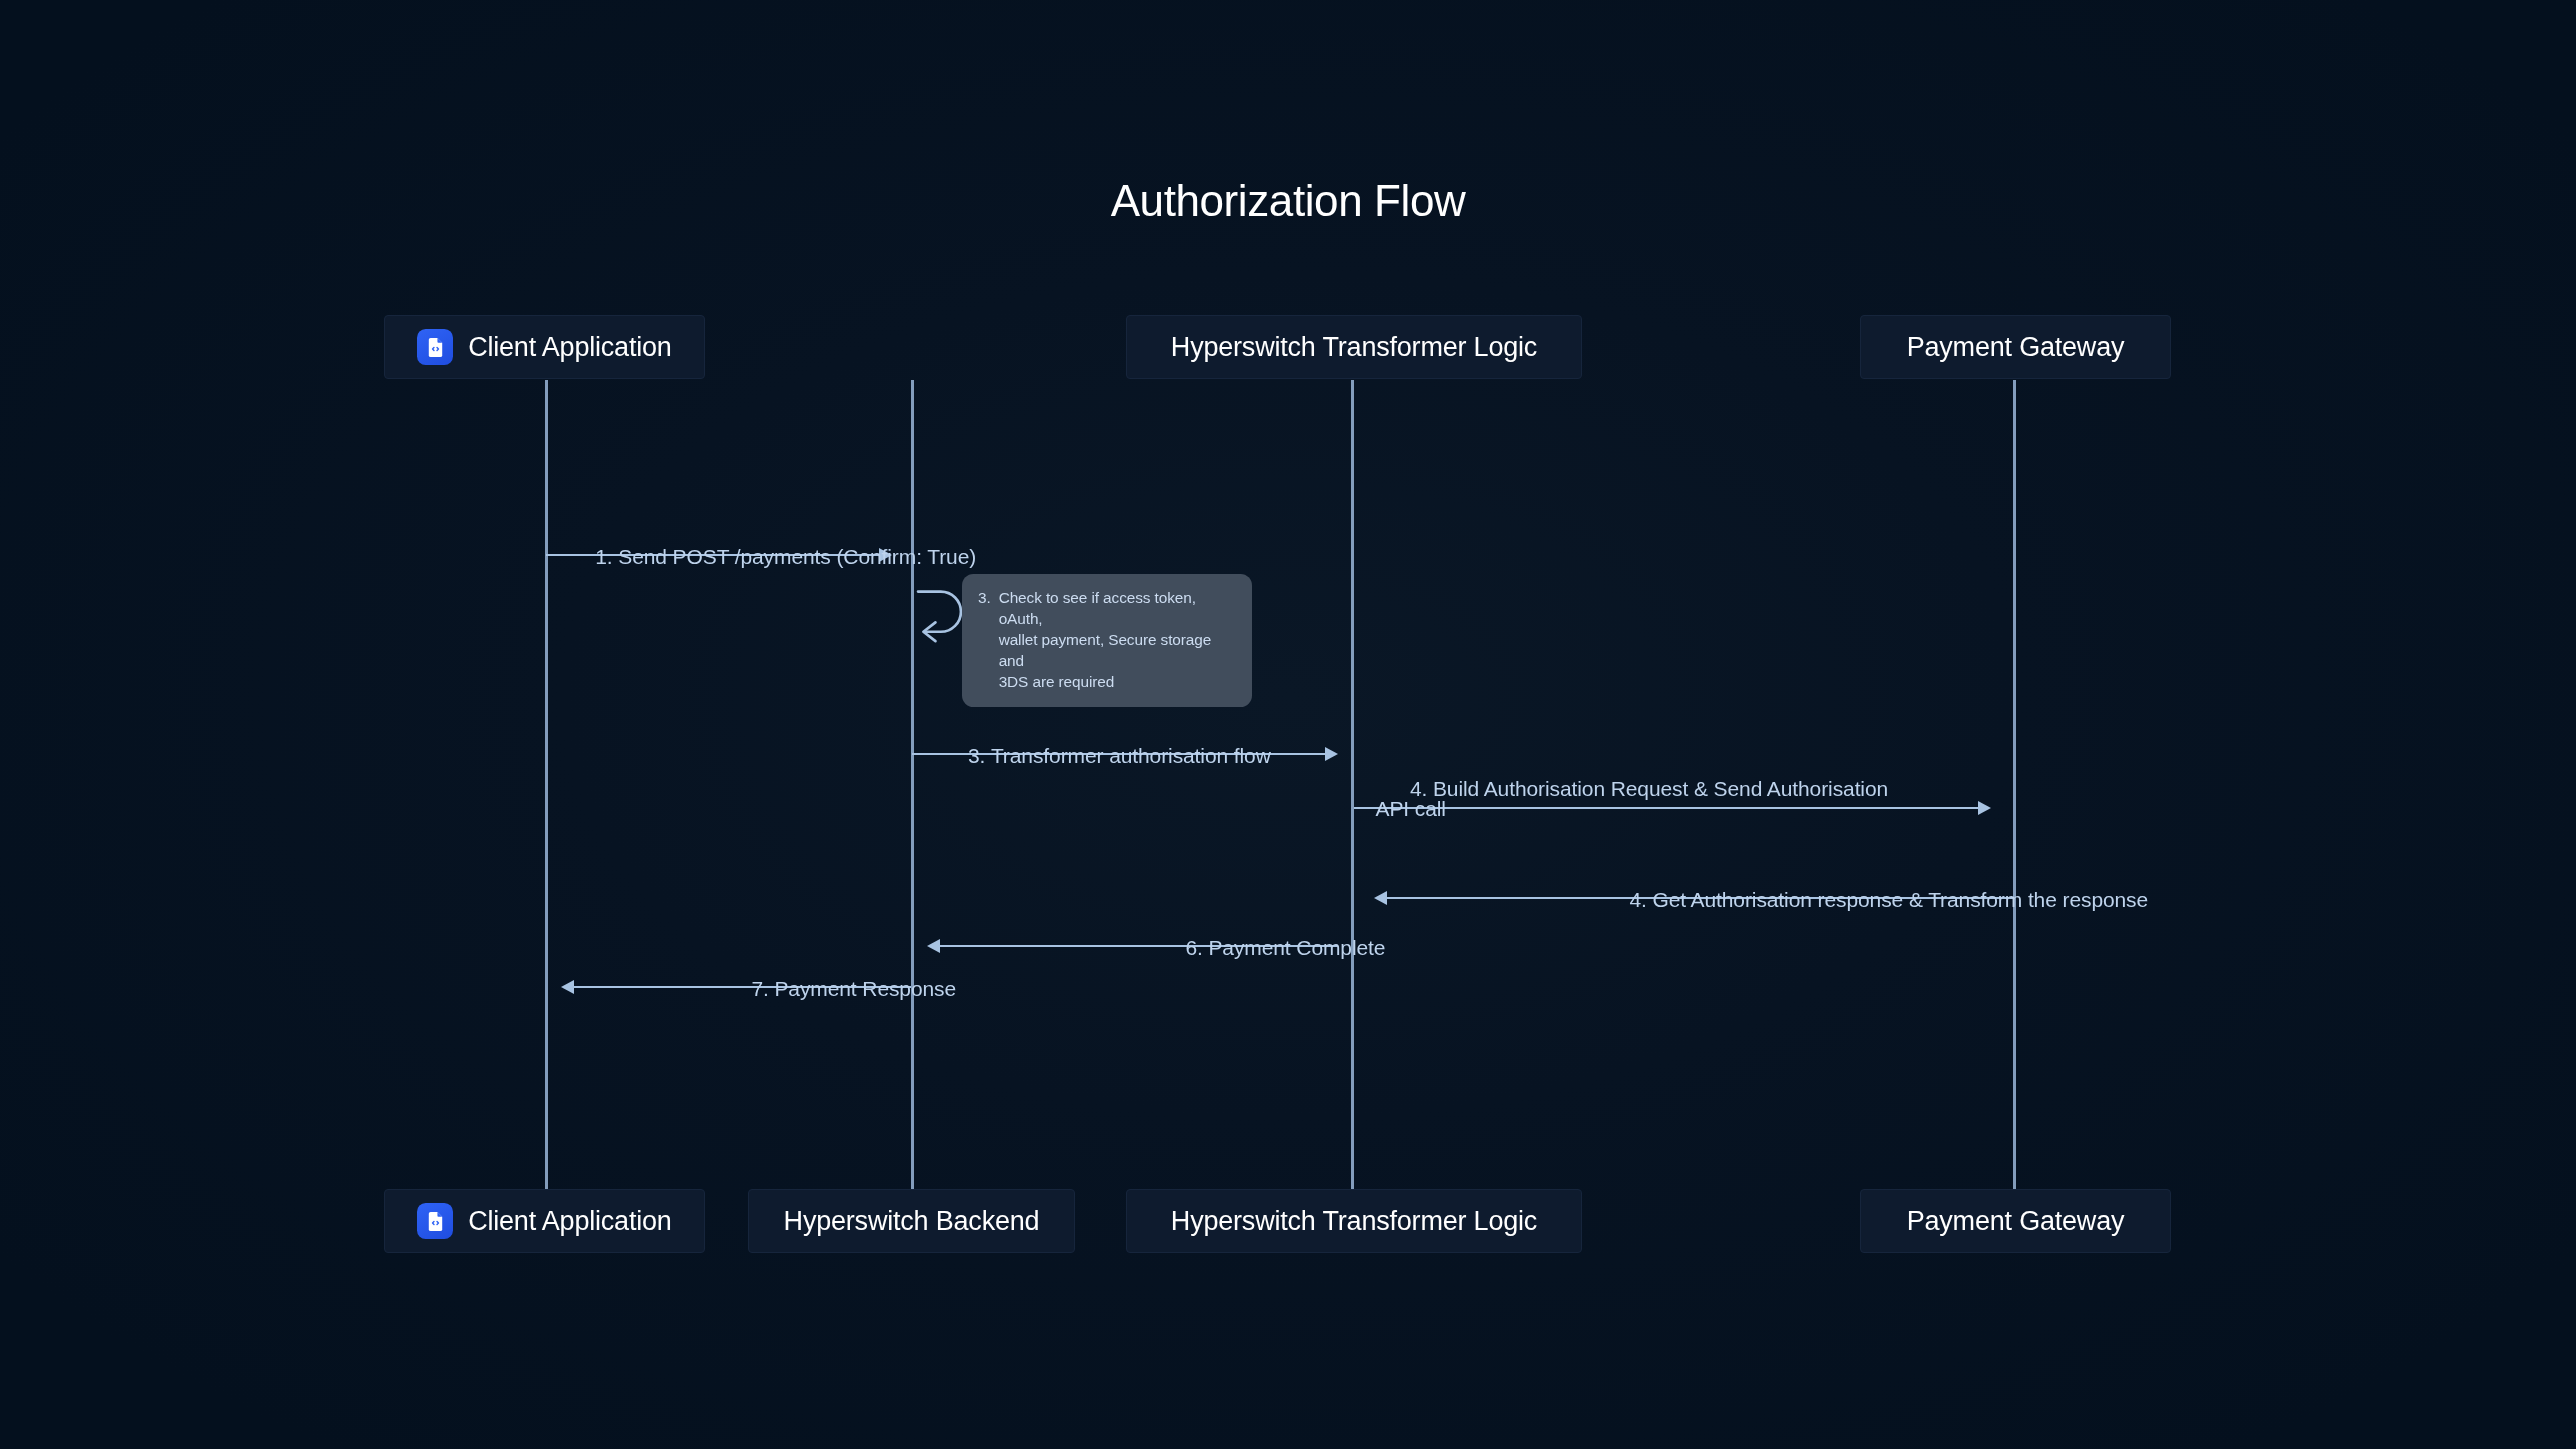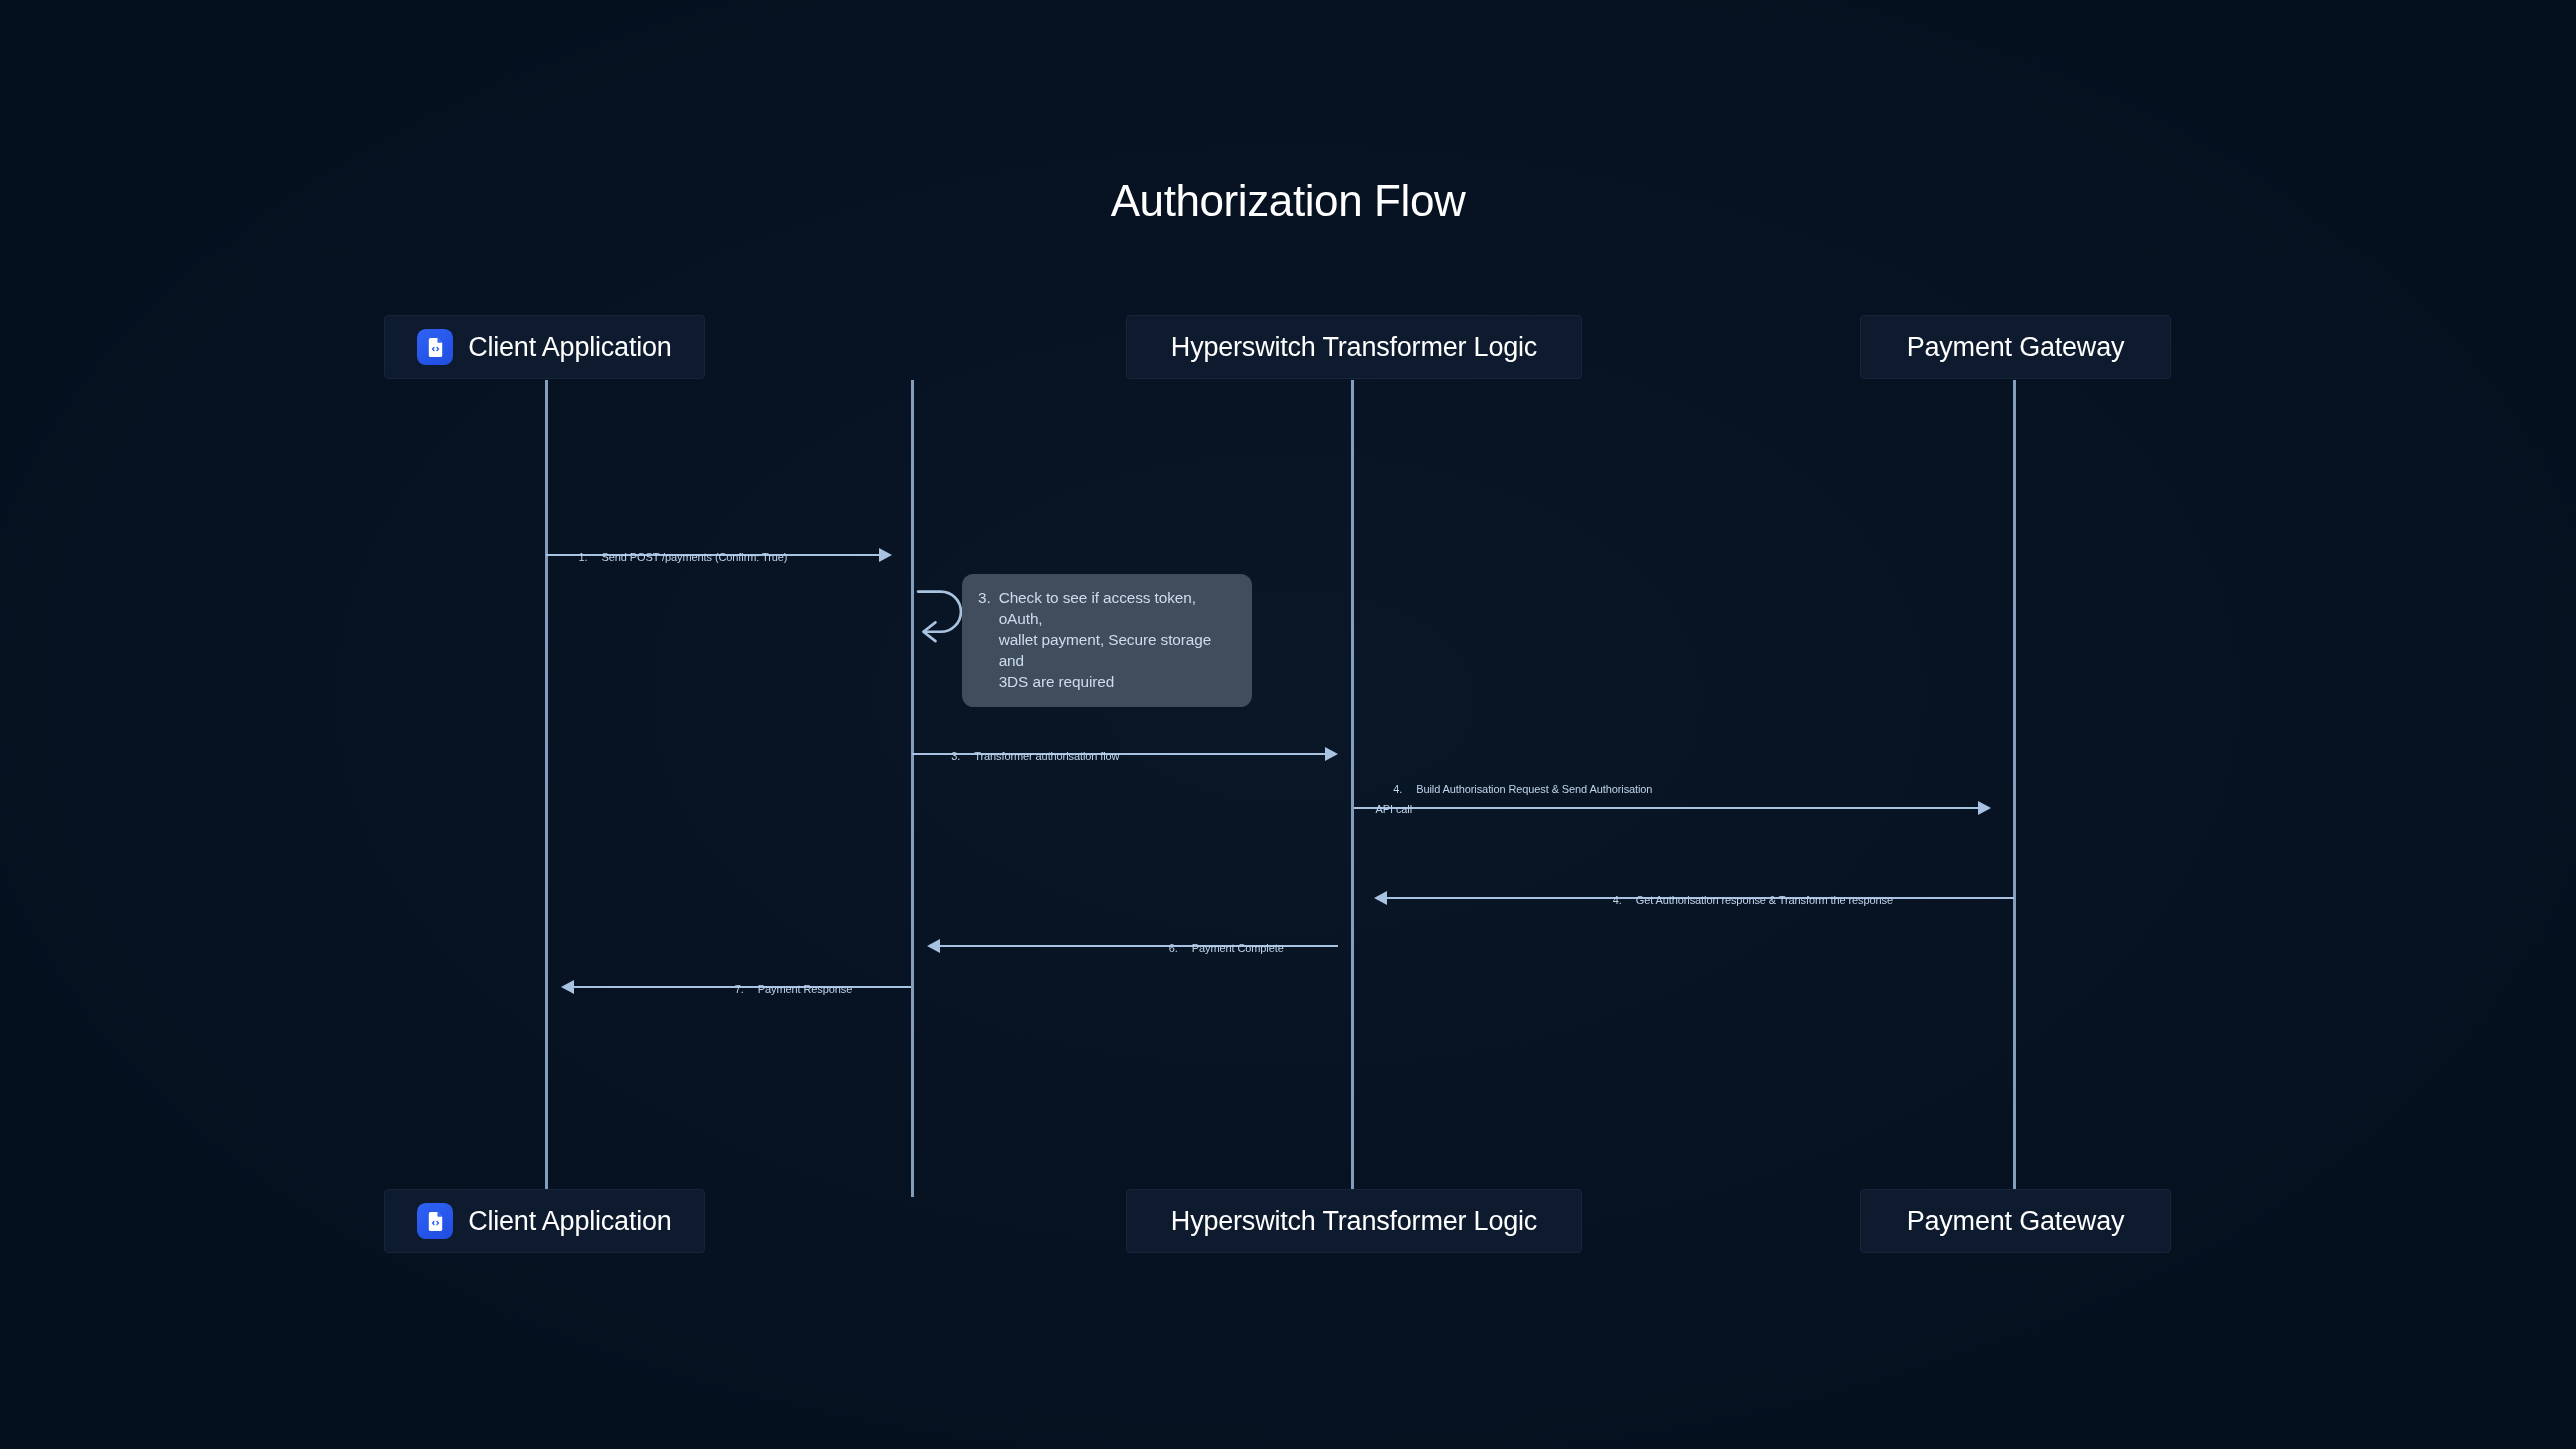--- a/index.html
+++ b/index.html
@@ -76,21 +76,21 @@
     width:0; height:0;
     border-top:7.4px solid transparent;
     border-bottom:7.4px solid transparent;
   }
   .arrowhead.right { border-left:13.4px solid #a8c3e2; }
   .arrowhead.left  { border-right:13.4px solid #a8c3e2; }
 
   .msg-label {
     position:absolute;
     color:#bed3ec;
-    font-size:11px;
+    font-size:21px;
     font-weight:400;
     line-height:20px;
     white-space:pre;
     letter-spacing:-0.1px;
   }
   .msg-label .num { display:inline-block; min-width:23px; }
 
   
   #self-loop-arrow {
     position:absolute;
@@ -212,20 +212,23 @@
     <span class="app-icon">
       <svg viewBox="0 0 24 24" fill="none" xmlns="http://www.w3.org/2000/svg">
         <path d="M14 2H7a2 2 0 0 0-2 2v16a2 2 0 0 0 2 2h10a2 2 0 0 0 2-2V7l-5-5z" fill="#ffffff"></path>
         <path d="M14 2v4a1 1 0 0 0 1 1h4" fill="#2f63f5"></path>
         <path d="M10.4 12.1 8.9 13.6l1.5 1.5M13.6 12.1l1.5 1.5-1.5 1.5" stroke="#2f63f5" stroke-width="1.5" stroke-linecap="round" stroke-linejoin="round"></path>
       </svg>
     </span>
     <span class="participant-label">Client Application</span>
   </div>
 
+  <div class="participant-box" style="left:748px; top:1189px; width:327px;">
+    <span class="participant-label">Hyperswitch Backend</span>
+  </div>
 
   <div class="participant-box" style="left:1126px; top:1189px; width:456px;">
     <span class="participant-label">Hyperswitch Transformer Logic</span>
   </div>
 
   <div class="participant-box" style="left:1860px; top:1189px; width:311px;">
     <span class="participant-label">Payment Gateway</span>
   </div>
 
 </div>

